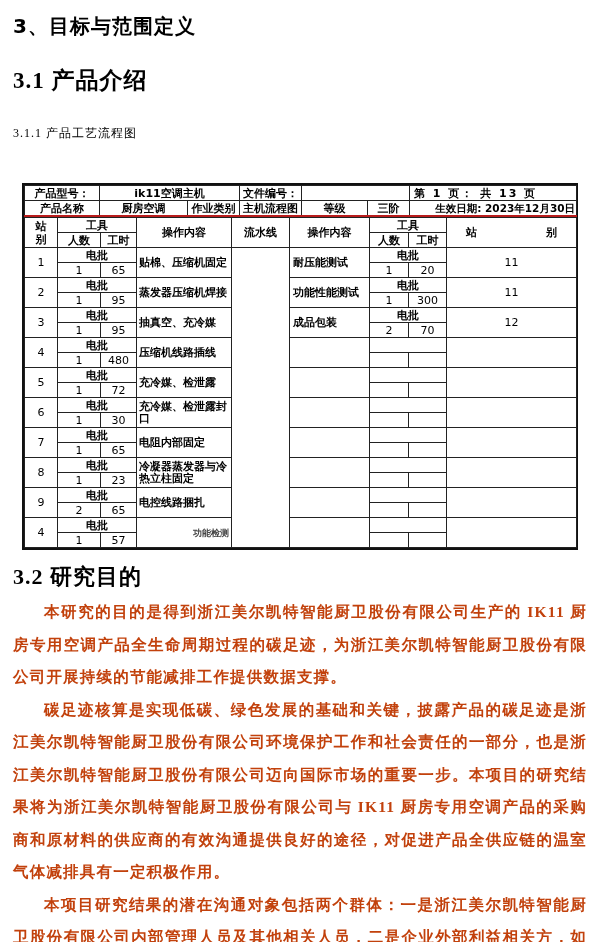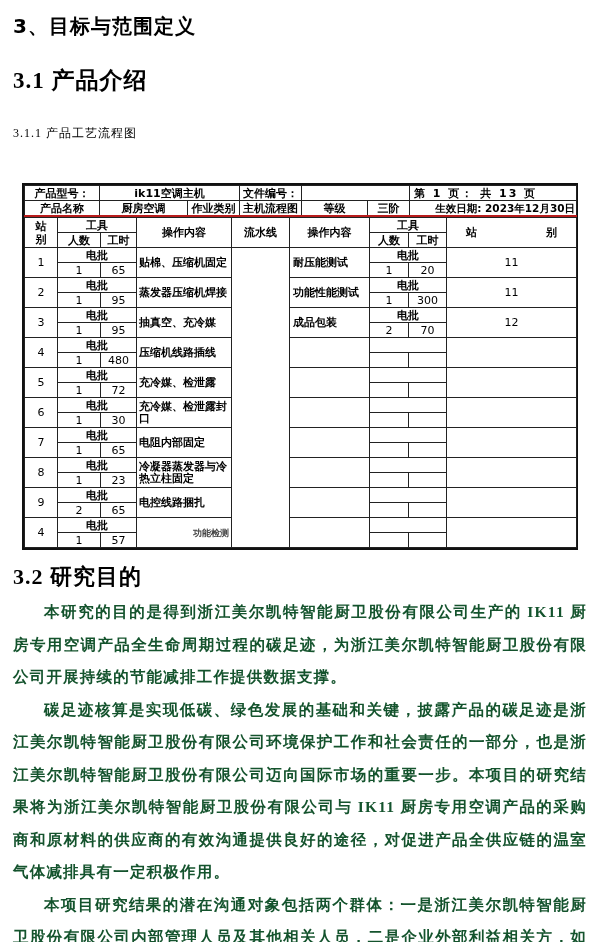--- a/index.html
+++ b/index.html
@@ -32,21 +32,21 @@
   td.num{font-weight:normal;font-family:"DejaVu Sans",sans-serif;font-size:11px;}
   td.c-op{text-align:left;padding:0 2px;white-space:normal;line-height:12px;}
   td.c-op.small{font-size:9px;color:#444;text-align:right;}
   td.c-rop{text-align:left;padding-left:3px;}
   .station2{display:flex;justify-content:space-between;padding:0 18px;}
   .vstack{line-height:13px;}
 
   
   .bodytext{margin-top:0;}
   .bodytext p{margin:0;font-size:15.5px;line-height:32.5px;text-align:justify;
-      text-indent:2em;letter-spacing:1.2px;font-weight:600;color:#14532d;}
+      text-indent:2em;letter-spacing:1.2px;font-weight:600;color:#c2410c;}
 </style>
 </head>
 <body>
 
 <div class="page">
 
   <div class="h1">3、目标与范围定义</div>
   <div class="h2">3.1 产品介绍</div>
   <div class="h3">3.1.1 产品工艺流程图</div>
 

